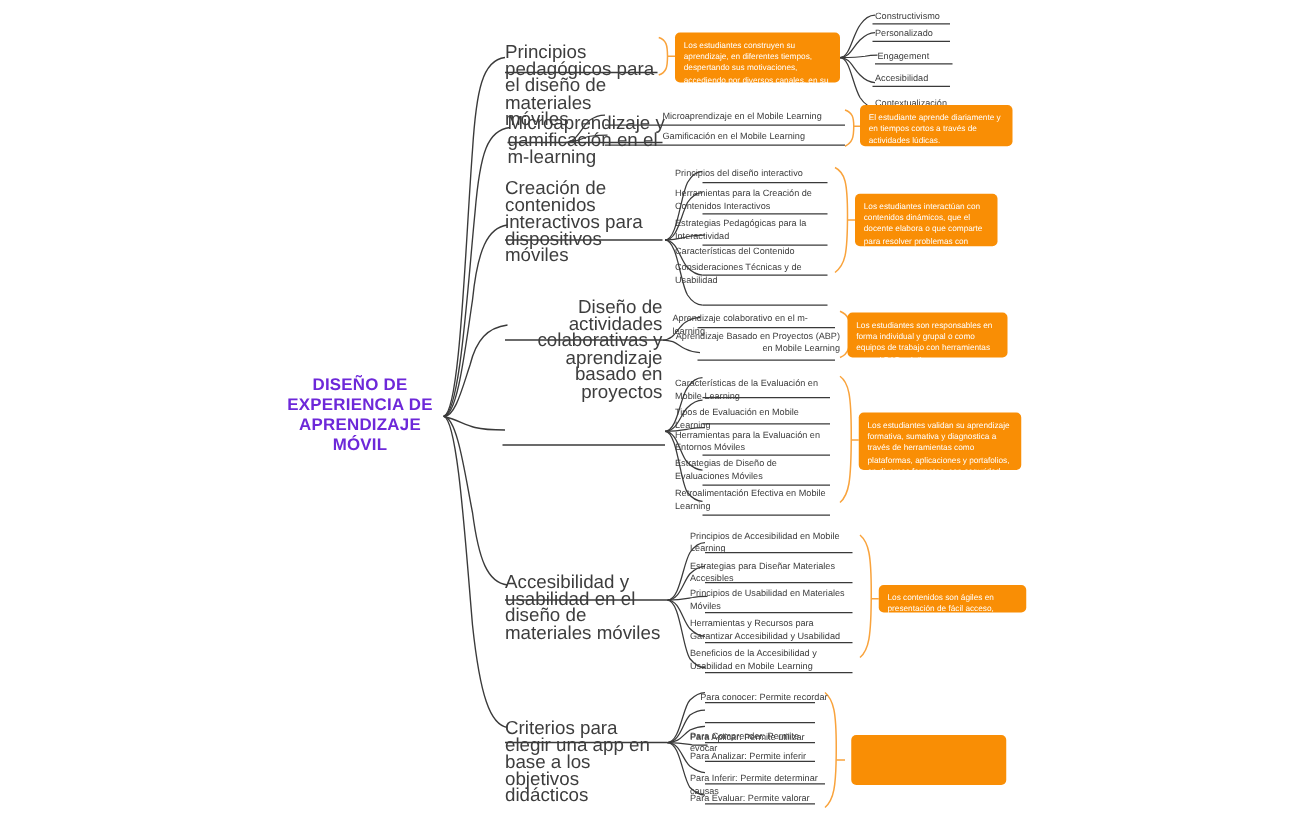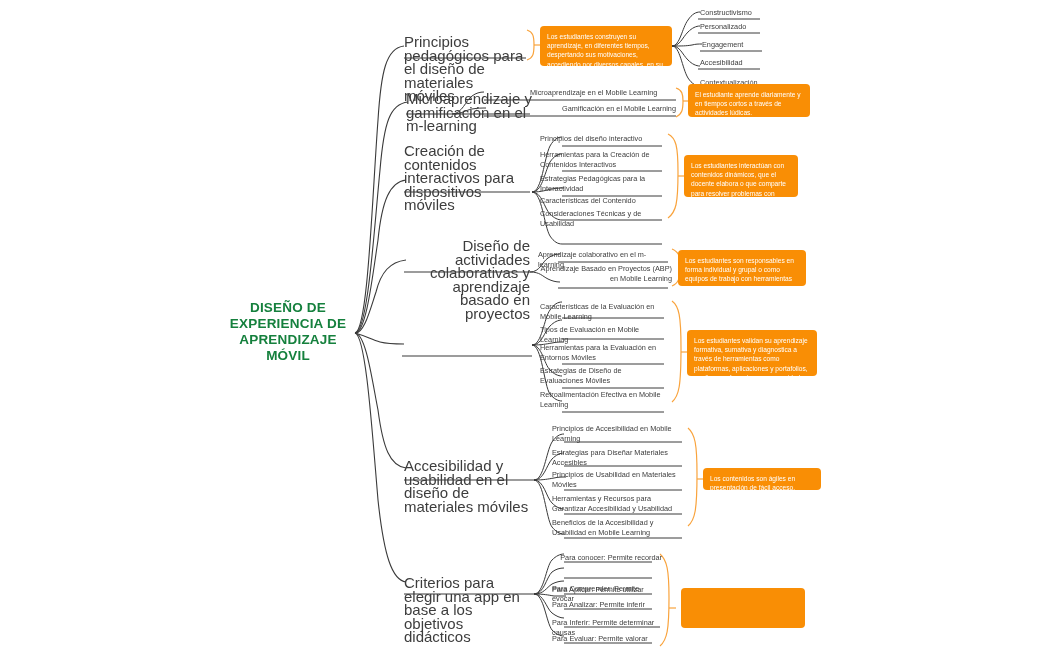--- a/index.html
+++ b/index.html
@@ -10,21 +10,21 @@
   }
   #canvas{position:absolute;left:0;top:0;width:1050px;height:650px;}
   svg.links{position:absolute;left:0;top:0;width:1050px;height:650px;pointer-events:none;}
 
   .node{position:absolute;box-sizing:border-box;}
 
   
   .root{
     left:218px;top:300px;width:140px;
     text-align:center;
-    color:#15803d;
+    color:#6d28d9;
     font-weight:bold;
     font-size:13.5px;
     line-height:16px;
     letter-spacing:.2px;
   }
 
   
   .branch-label{
     color:#3d3d3d;
     font-size:15px;
@@ -202,21 +202,21 @@
   <div class="node branch-label" style="left:404px;top:35px;width:122px;">Principios pedagógicos para el diseño de materiales móviles</div>
   <div class="note" style="left:540px;top:26px;width:132px;height:40px;">Los estudiantes construyen su aprendizaje, en diferentes tiempos, despertando sus motivaciones, accediendo por diversos canales, en su propio contexto.</div>
   <div class="node tiny" style="left:700px;top:8px;width:110px;">Constructivismo</div>
   <div class="node tiny" style="left:700px;top:22px;width:110px;">Personalizado</div>
   <div class="node tiny" style="left:702px;top:40px;width:110px;">Engagement</div>
   <div class="node tiny" style="left:700px;top:58px;width:110px;">Accesibilidad</div>
   <div class="node tiny" style="left:700px;top:78px;width:110px;">Contextualización</div>
 
   <div class="node branch-label" style="left:406px;top:92px;width:126px;">Microaprendizaje y gamificación en el m-learning</div>
   <div class="node tiny" style="left:530px;top:88px;width:172px;">Microaprendizaje en el Mobile Learning</div>
-  <div class="node tiny" style="left:530px;top:104px;width:150px;margin-left:32px;">Gamificación en el Mobile Learning</div>
+  <div class="node tiny" style="left:530px;top:104px;width:150px;">Gamificación en el Mobile Learning</div>
   <div class="note" style="left:688px;top:84px;width:122px;height:33px;">El estudiante aprende diariamente y en tiempos cortos a través de actividades lúdicas.</div>
 
   <div class="node branch-label" style="left:404px;top:144px;width:124px;">Creación de contenidos interactivos para dispositivos móviles</div>
   <div class="node tiny" style="left:540px;top:134px;width:124px;">Principios del diseño interactivo</div>
   <div class="node tiny" style="left:540px;top:150px;width:124px;">Herramientas para la Creación de Contenidos Interactivos</div>
   <div class="node tiny" style="left:540px;top:174px;width:124px;">Estrategias Pedagógicas para la Interactividad</div>
   <div class="node tiny" style="left:540px;top:196px;width:124px;">Características del Contenido</div>
   <div class="node tiny" style="left:540px;top:209px;width:124px;">Consideraciones Técnicas y de Usabilidad</div>
   <div class="note" style="left:684px;top:155px;width:114px;height:42px;">Los estudiantes interactúan con contenidos dinámicos, que el docente elabora o que comparte para resolver problemas con recursos accesibles.</div>
 

